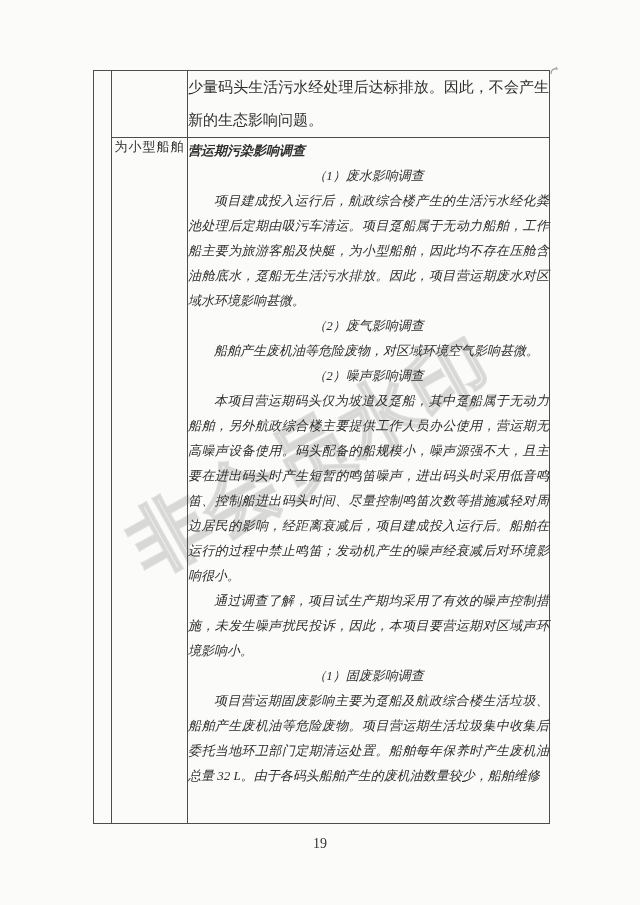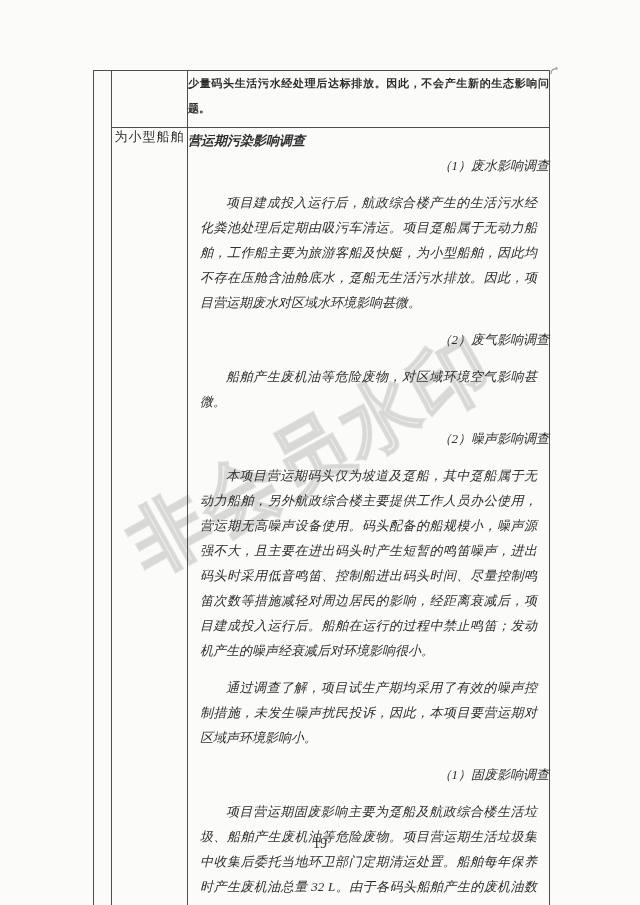--- a/index.html
+++ b/index.html
@@ -52,24 +52,23 @@
     vertical-align: top;
     padding: 0;
   }
   .col-narrow { width: 17px; }
   .col-label  { width: 75px; }
   .col-content{ width: 361px; }
 
   .cell-continuation {
     height: 56px;
     padding: 3px 8px 0 9px;
-    font-size: 11px;
-    line-height: 25px;
+    font-size: 15px;
+    line-height: 33px;
     text-align: justify;
-    font-weight: bold;
   }
   .cell-label {
     vertical-align: middle;
     text-align: center;
     font-size: 13px;
     letter-spacing: 1px;
   }
   .cell-content {
     height: 685px;
     padding: 4px 8px 0 9px;
@@ -78,24 +77,24 @@
     text-align: justify;
     font-style: italic;
   }
 
   .sec-heading {
     font-weight: bold;
     text-align: left;
   }
   .sec-title {
     margin: 0;
-    text-align: right;
+    text-align: center;
   }
   .para {
-    margin: 12px;
+    margin: 0;
     text-indent: 2em;
   }
 
   
   .corner-curl {
     position: absolute;
     left: 550px;
     top: 66px;
     width: 10px;
     height: 10px;

